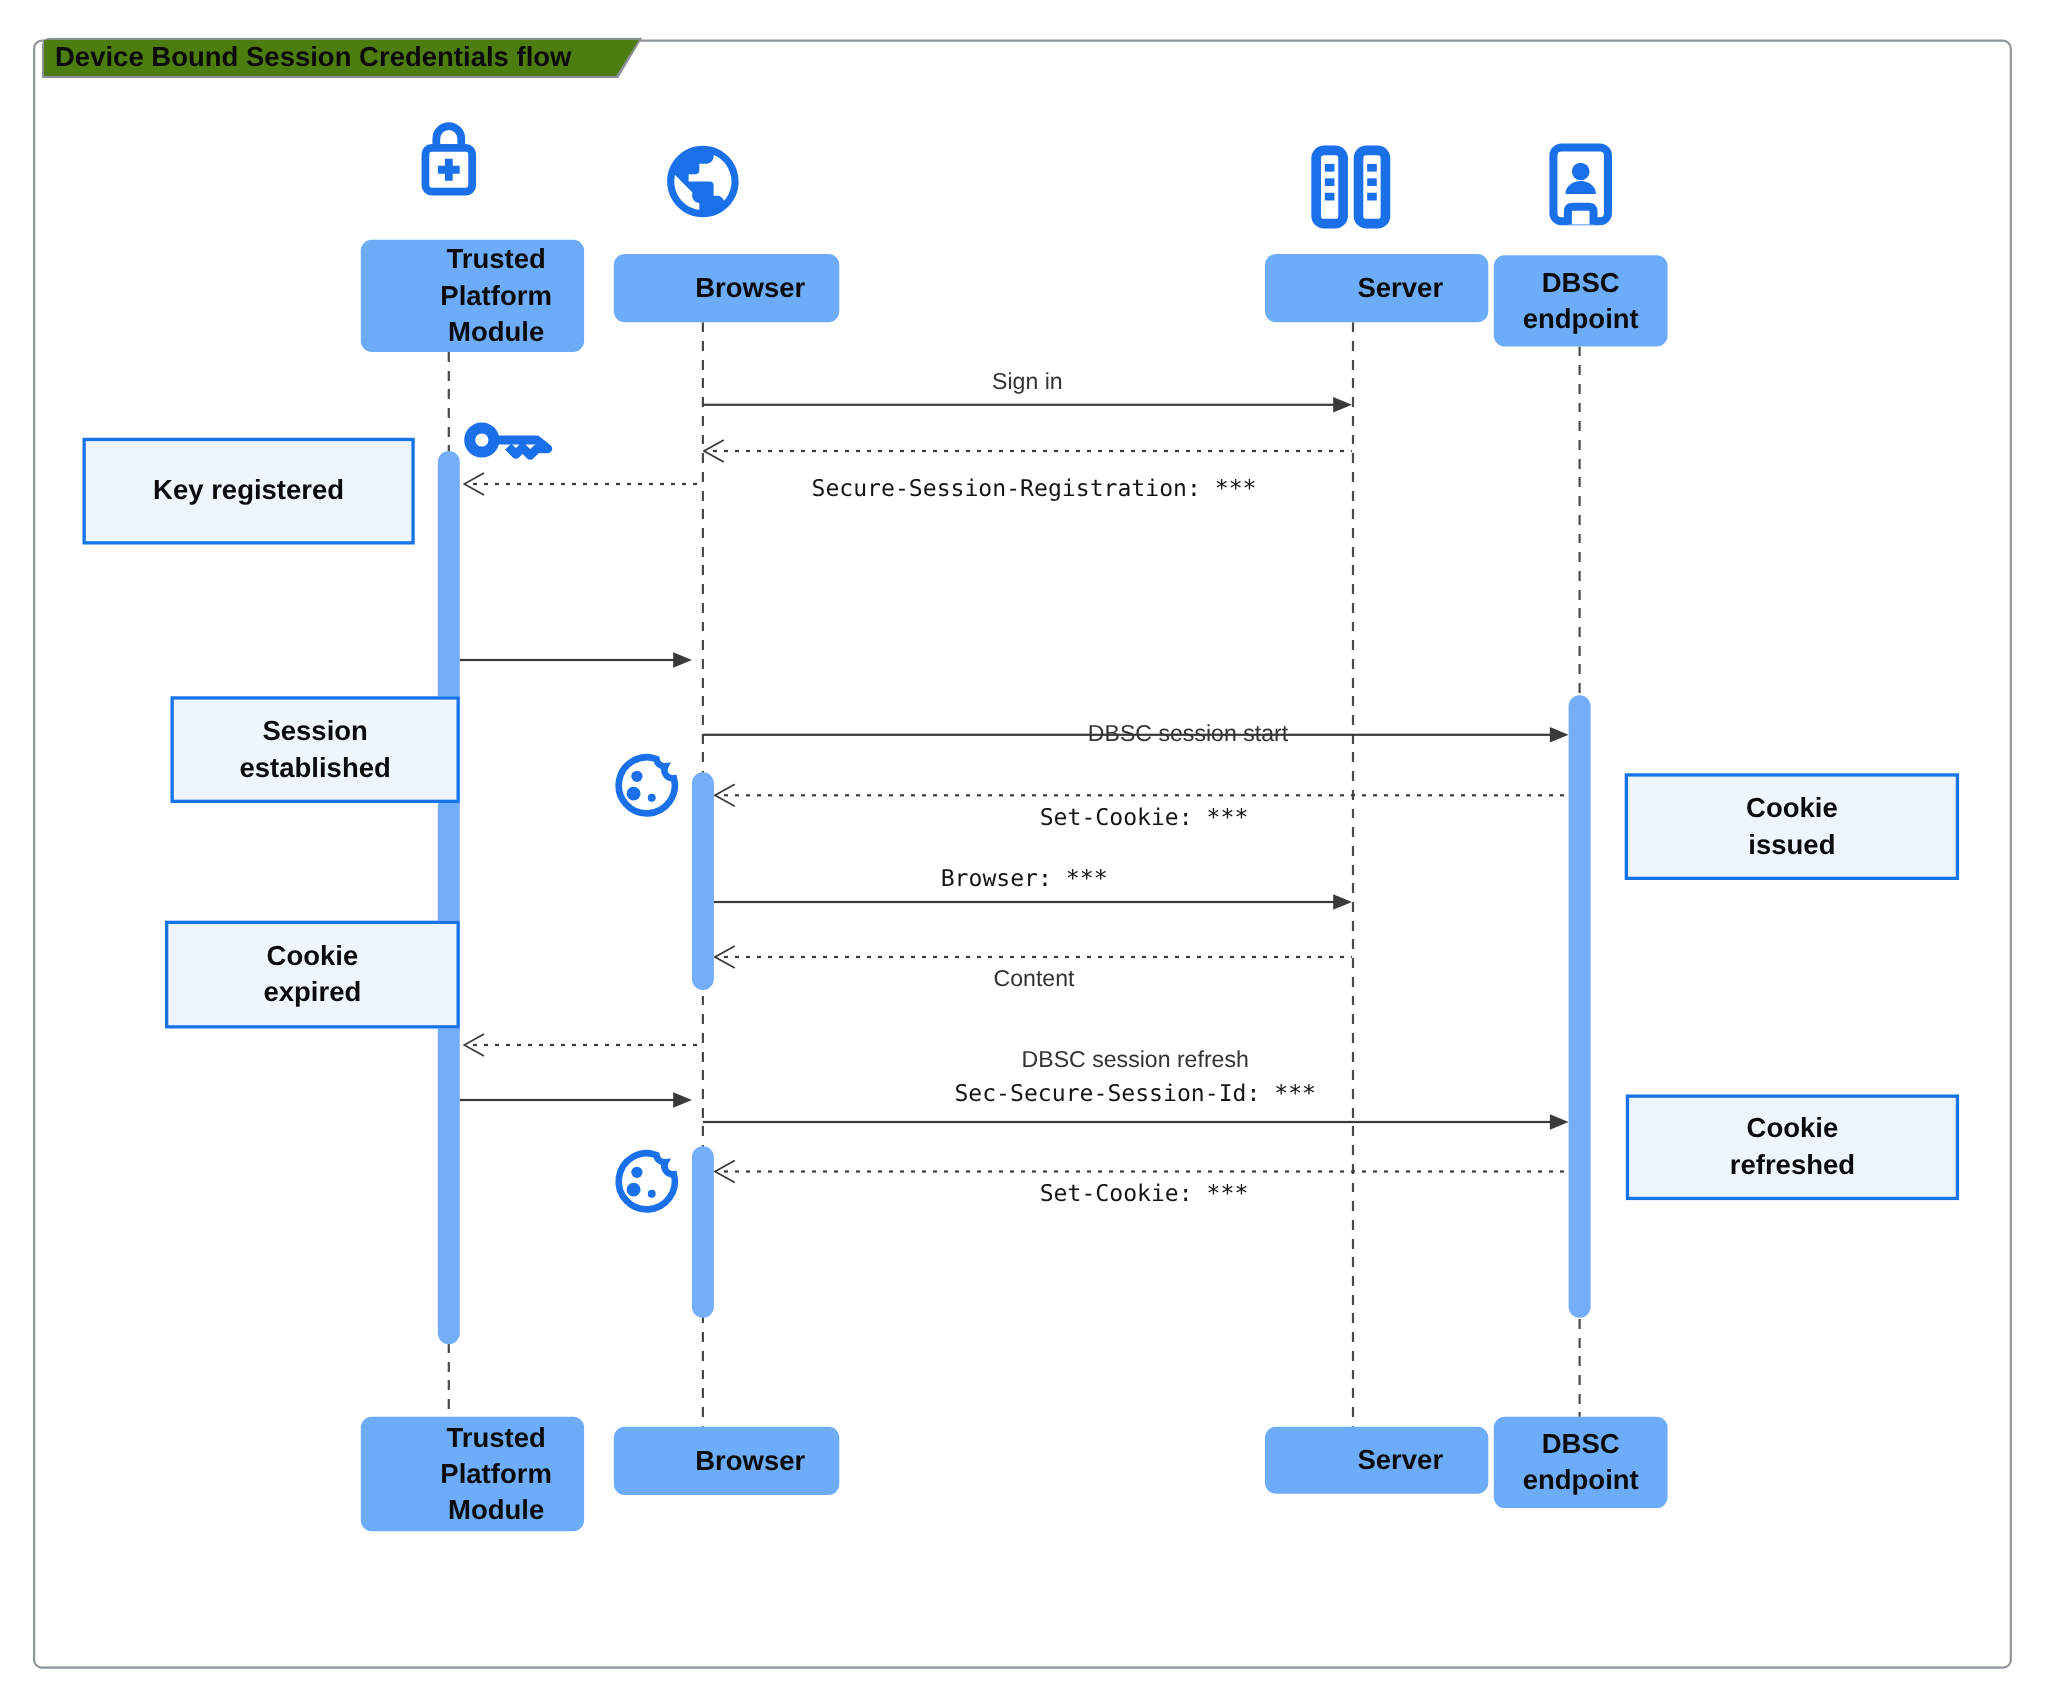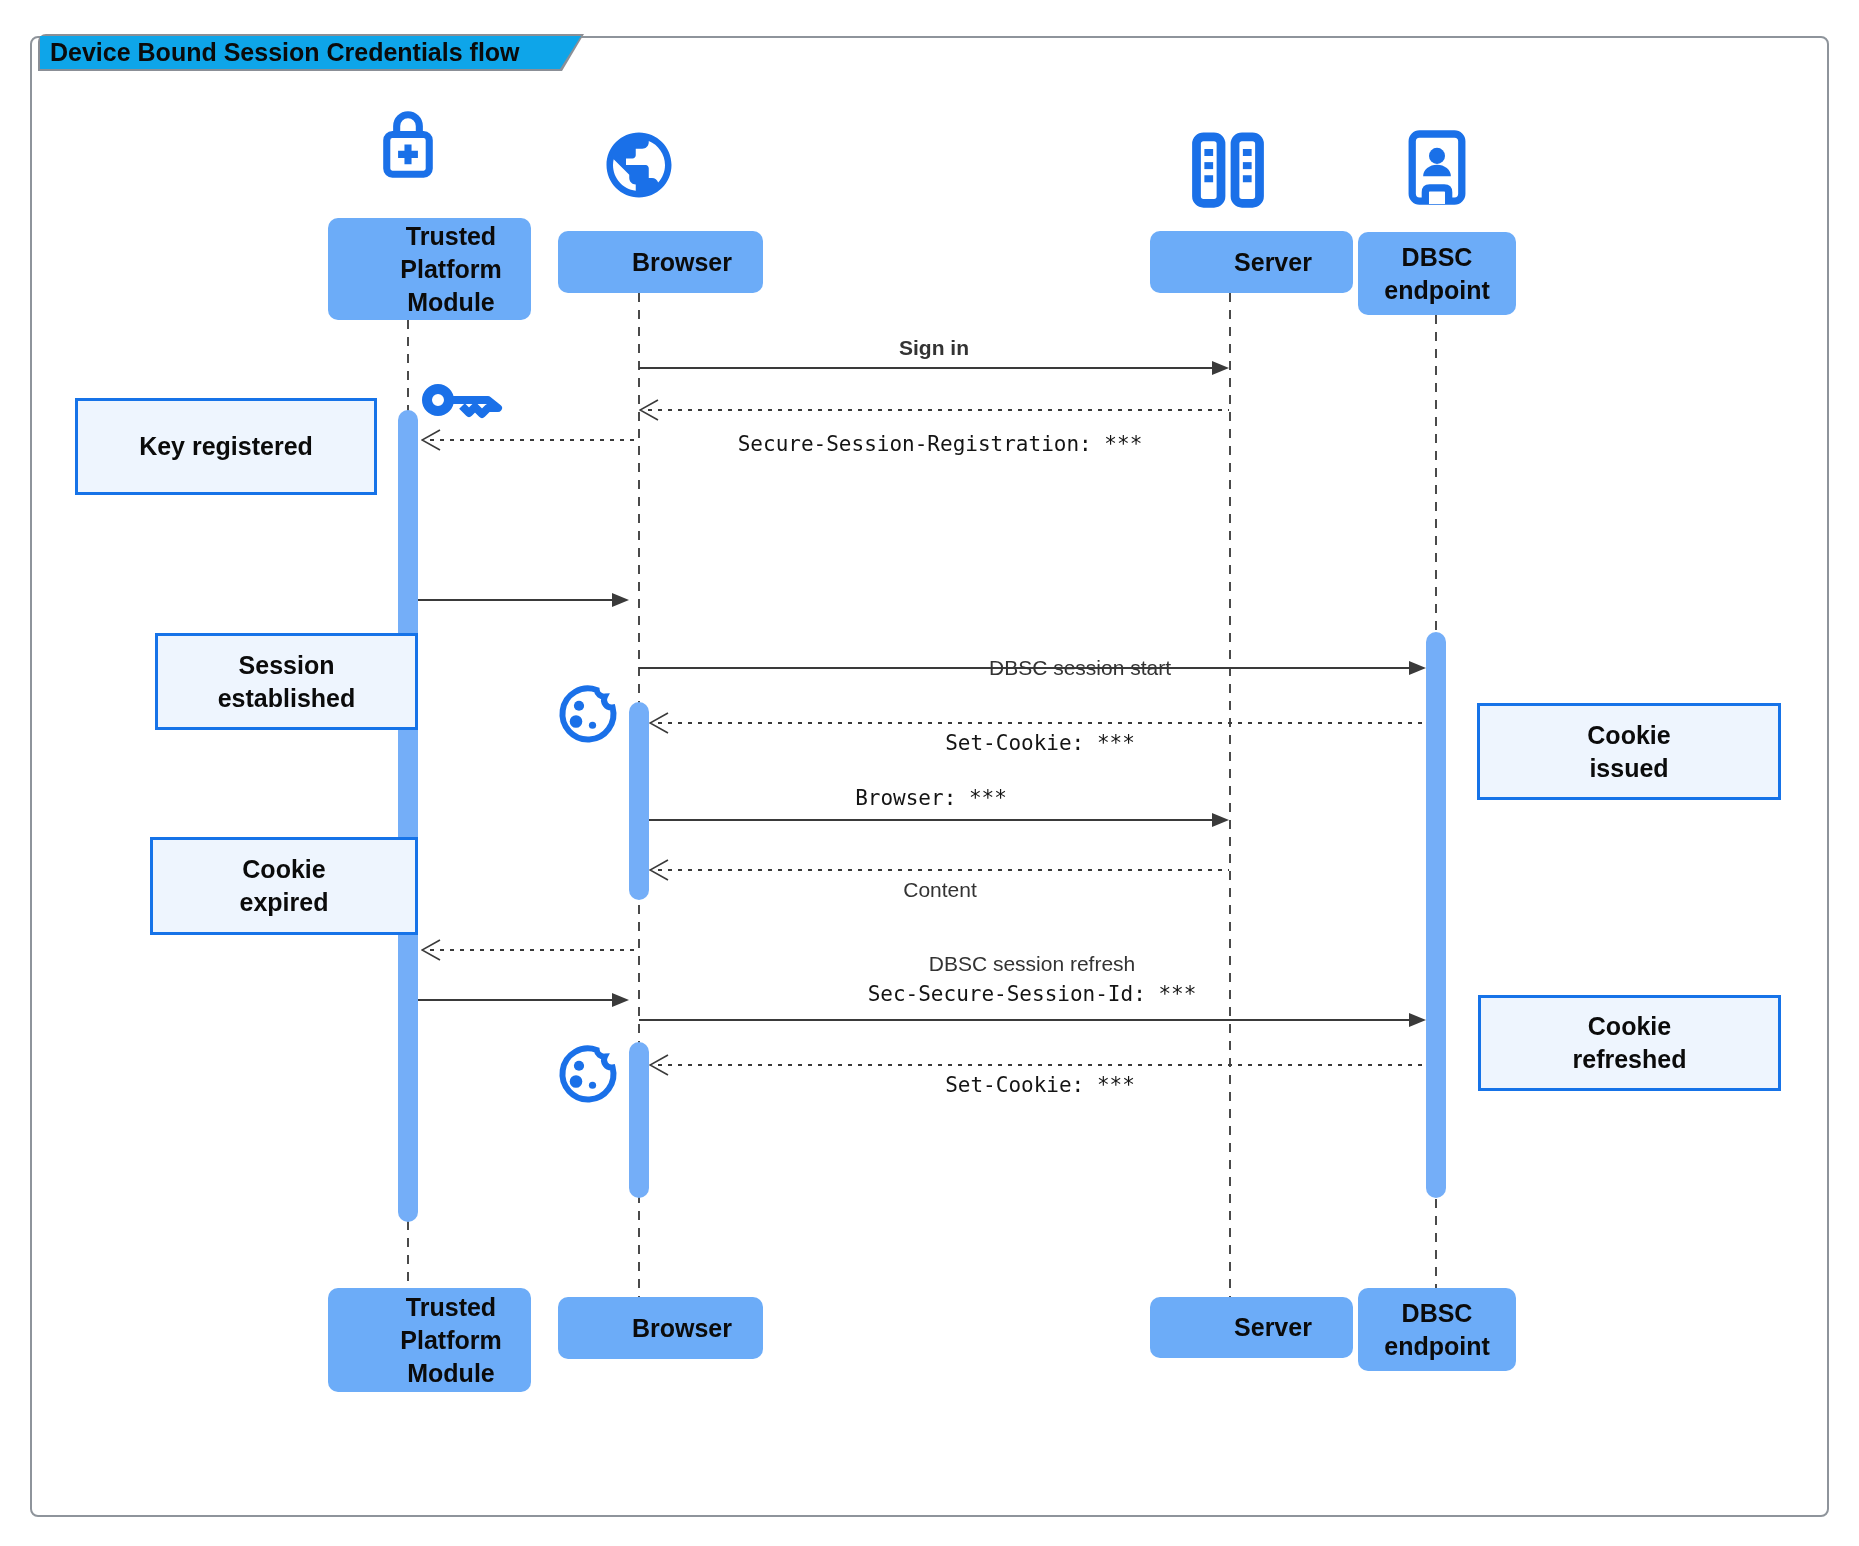--- a/index.html
+++ b/index.html
@@ -3,21 +3,21 @@
 <meta charset="utf-8">
 <style>
   html,body{margin:0;padding:0;background:#fff;}
   .canvas{position:relative;width:1859px;height:1546px;background:#fff;
           font-family:"Liberation Sans",sans-serif;overflow:hidden;}
   .frame{position:absolute;left:30px;top:36px;width:1795px;height:1477px;
          border:2px solid #8e949b;border-radius:8px;}
   .tab-outer{position:absolute;left:38px;top:34px;width:546px;height:37px;background:#8b8f96;
              clip-path:polygon(0 0,100% 0,calc(100% - 22px) 100%,0 100%);border-radius:8px 0 0 0;}
   .tab-inner{position:absolute;left:2px;top:2px;width:calc(100% - 5px);height:calc(100% - 4px);
-             background:#0ea5e9;clip-path:polygon(0 0,100% 0,calc(100% - 21px) 100%,0 100%);
+             background:#4d7c0f;clip-path:polygon(0 0,100% 0,calc(100% - 21px) 100%,0 100%);
              display:flex;align-items:center;padding-left:10px;box-sizing:border-box;
              font-weight:700;font-size:25px;color:#0b0b0b;}
   .lifeline{position:absolute;width:2px;z-index:1;
             background:repeating-linear-gradient(180deg,#4a4a4a 0 9px,transparent 9px 17px);}
   .plabel{position:absolute;background:#6cacf8;border-radius:10px;z-index:3;
           display:flex;flex-direction:column;align-items:center;justify-content:center;
           text-align:center;font-weight:700;font-size:25px;line-height:1.32;color:#0b0b0b;padding-left:43px;}
   .activation{position:absolute;width:20px;border-radius:10px;background:#74aef8;z-index:2;}
   .note{position:absolute;background:#eef5fe;border:3px solid #1673e8;box-sizing:border-box;z-index:4;
         display:flex;flex-direction:column;align-items:center;justify-content:center;
@@ -133,21 +133,21 @@
   </div>
   <div class="note" style="left:1477px;top:703px;width:304px;height:97px;">
     <span>Cookie</span>
     <span>issued</span>
   </div>
   <div class="note" style="left:1478px;top:995px;width:303px;height:96px;">
     <span>Cookie</span>
     <span>refreshed</span>
   </div>
 
-  <div class="msglabel" style="left:934px;top:336px;font-weight:bold;">Sign in</div>
+  <div class="msglabel" style="left:934px;top:336px;">Sign in</div>
   <div class="solidline" style="left:639px;top:367px;width:574px;"></div>
   <div class="head-right" style="left:1212px;top:361px;"></div>
 
   <div class="dashline" style="left:648px;top:409px;width:581px;"></div>
   <svg class="head-open" style="left:639px;top:399px;" width="20" height="22" viewBox="0 0 20 22">
       <path d="M19,1 L1,11 L19,21" stroke="#3a3a3a" stroke-width="1.6" fill="none"></path>
     </svg>
   <div class="msglabel mono" style="left:940px;top:417px;margin-top:15px;">Secure-Session-Registration: ***</div>
 
   <div class="dashline" style="left:430px;top:439px;width:208px;"></div>

